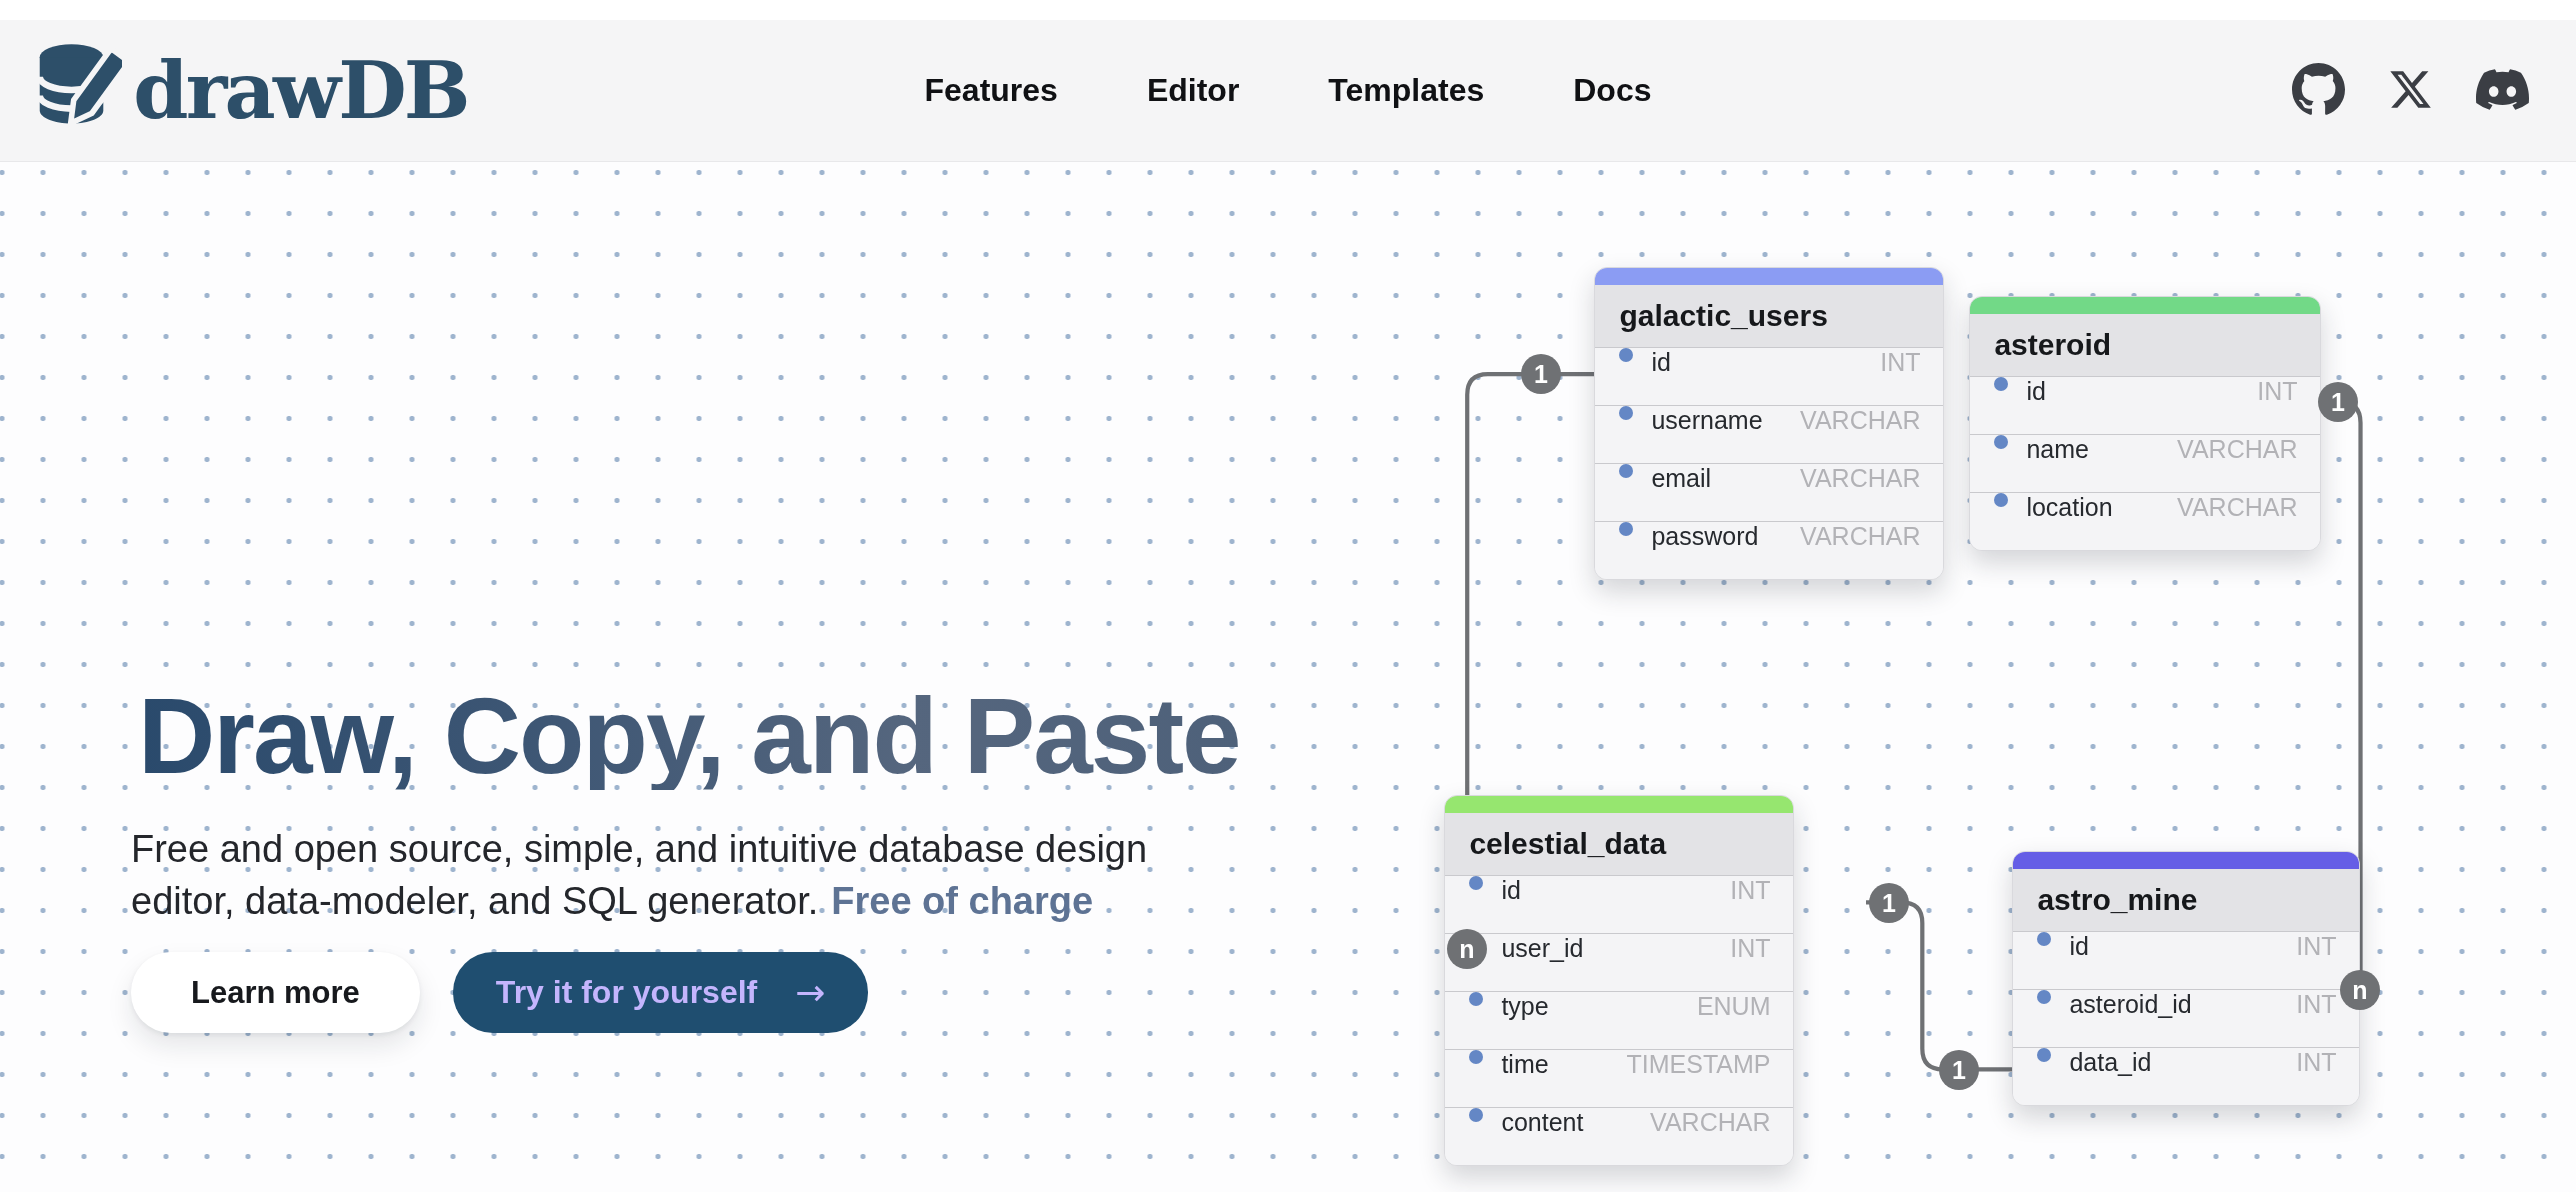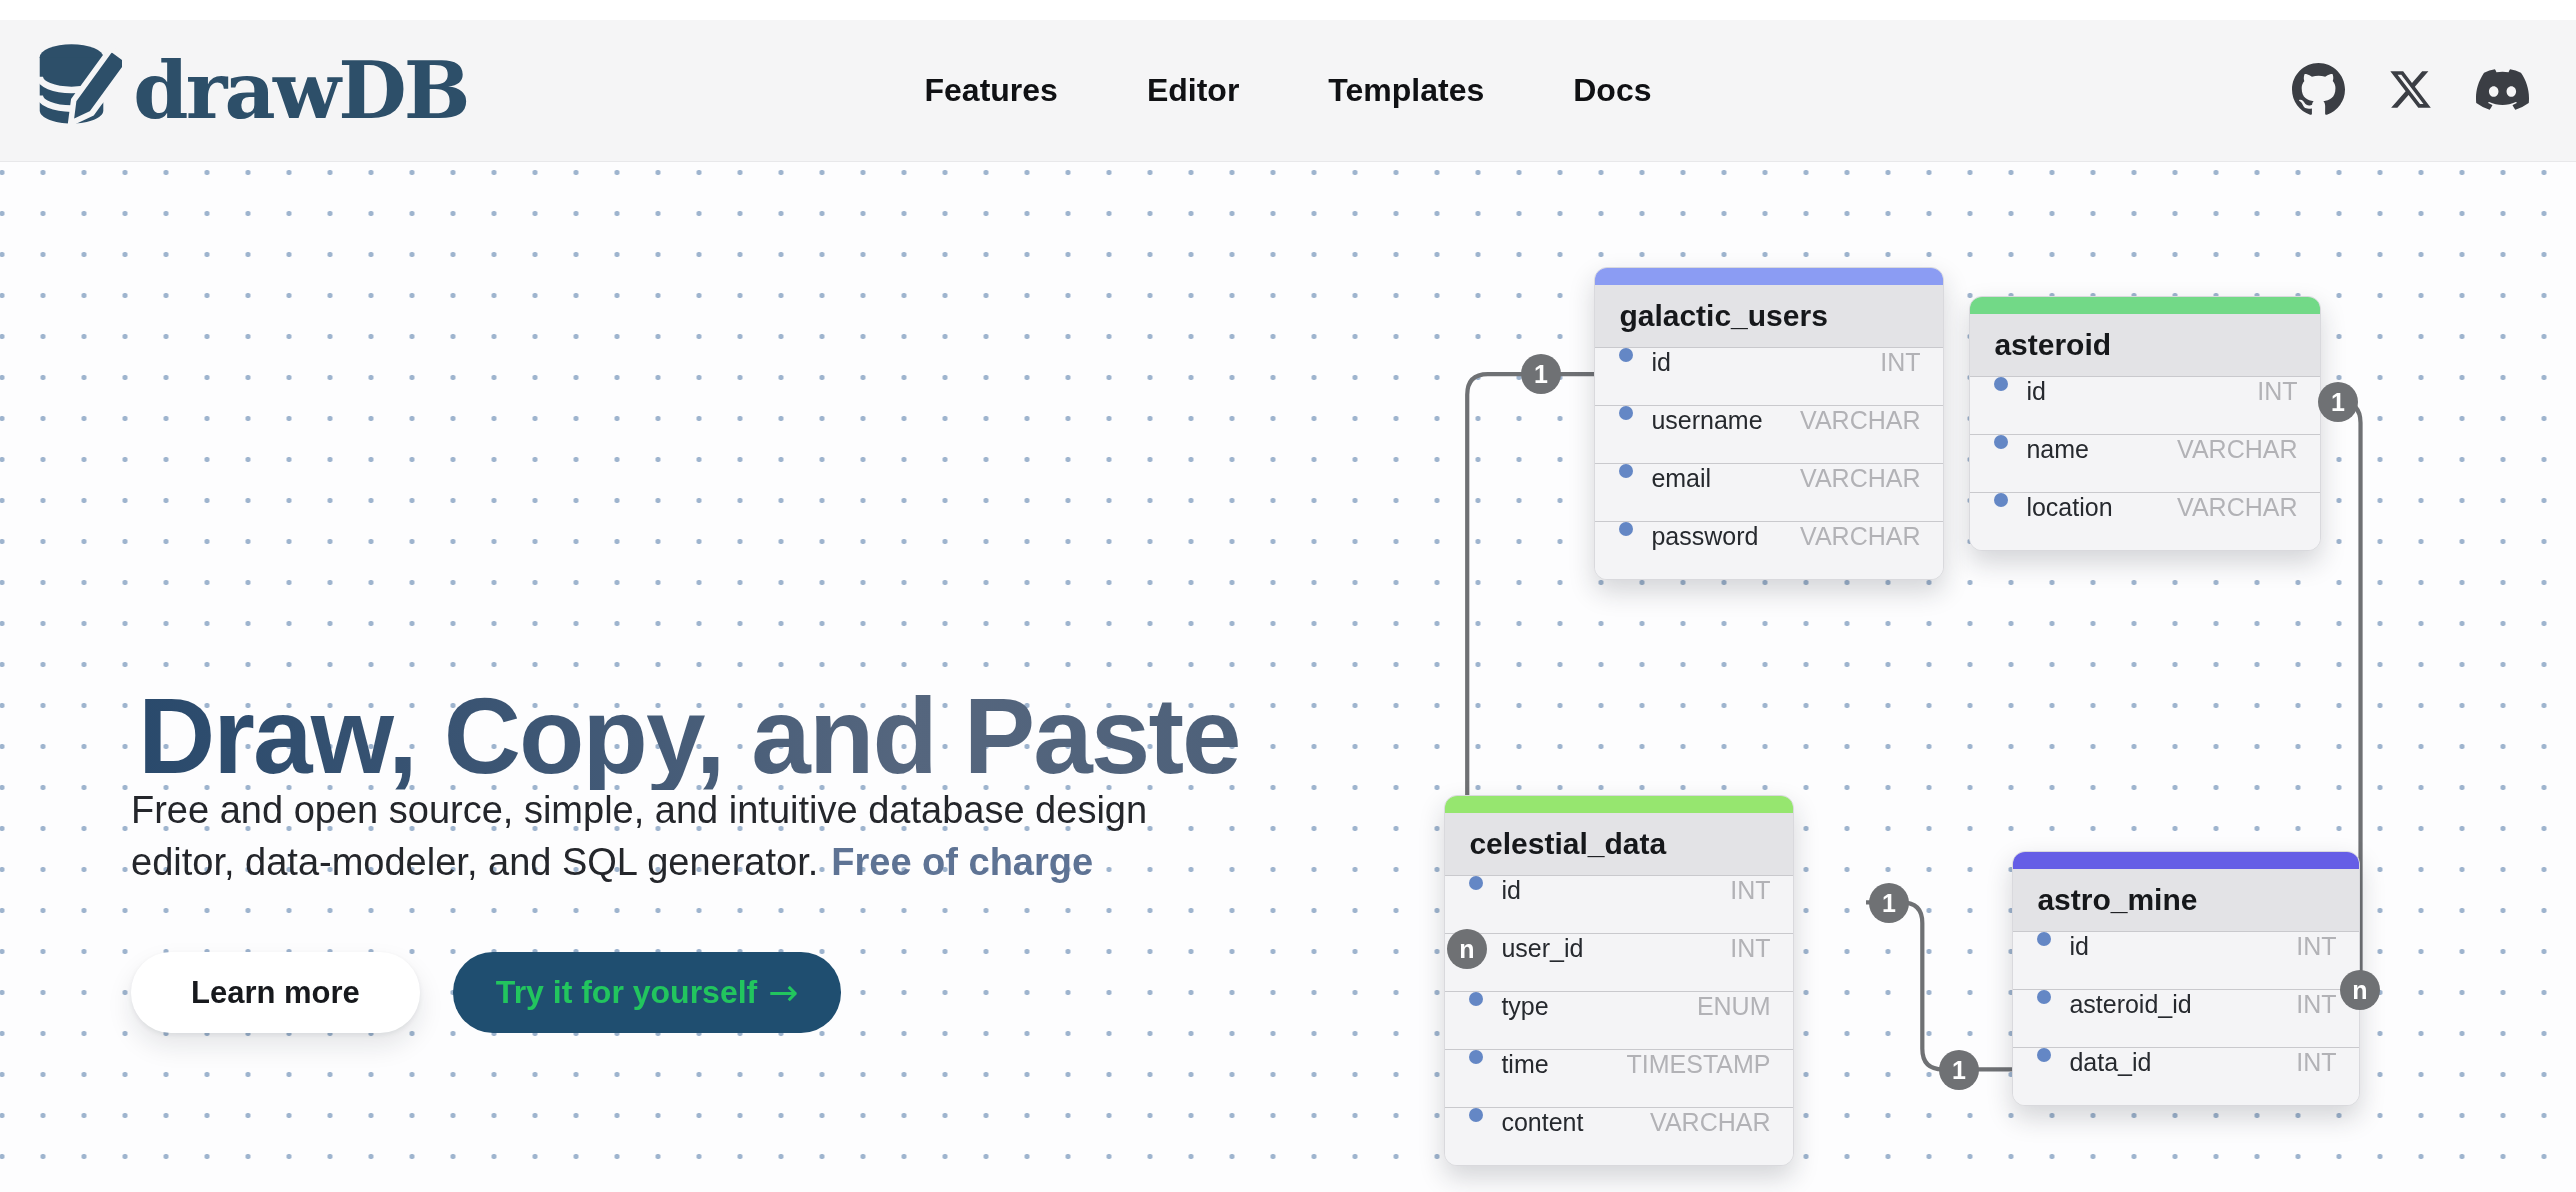--- a/index.html
+++ b/index.html
@@ -29,31 +29,31 @@
     background-image:radial-gradient(circle,rgba(99,135,176,.62) 2.2px,transparent 3px);
     background-size:41px 41px;background-position:22.5px 31px;
   }
   .hero-title{
     position:absolute;left:131px;top:514px;margin:7px;
     font-size:107px;font-weight:800;letter-spacing:-1.9px;line-height:1;
     background:linear-gradient(90deg,#2a4a6c 0%,#3d5674 35%,#55667e 70%,#4e617a 100%);
     -webkit-background-clip:text;background-clip:text;color:transparent;
   }
   .hero-subtitle{
-    position:absolute;left:131px;top:622px;margin:0;
+    position:absolute;left:131px;top:661px;margin:0;
     font-size:38px;line-height:52px;color:#24262b;
   }
   .hero-subtitle .accent{font-weight:700;color:#5e7394;margin-left:13px}
   .cta-row{position:absolute;left:131px;top:790px;display:flex;gap:33px}
   .btn{height:81px;border-radius:40px;display:inline-flex;align-items:center;justify-content:center;border:none;cursor:pointer}
   .btn-learn{
     background:#ffffff;color:#17191d;font-size:31px;font-weight:700;padding:0 60px;
     box-shadow:0 13px 26px rgba(20,30,40,.10),0 1.9px 5.6px rgba(20,30,40,.07);
   }
-  .btn-try{background:#1f4e70;color:#22c55e;font-size:32px;font-weight:700;padding:0 43px;gap:11px}
+  .btn-try{background:#1f4e70;color:#c4b5fd;font-size:32px;font-weight:700;padding:0 43px;gap:38px}
   .btn-try .arrow{font-family:"DejaVu Sans",sans-serif;font-size:36px;font-weight:400;line-height:1}
   
   .rel-lines{position:absolute;left:0;top:0;z-index:1;pointer-events:none}
   .db-table{
     position:absolute;border-radius:13px;overflow:hidden;background:#f4f4f6;
     border:0.9px solid #d9d9dd;box-shadow:0 11.3px 26px rgba(30,35,45,.18);z-index:2;
   }
   .accent-bar{height:17px}
   .tbl-name{
     height:62px;background:#e3e3e6;display:flex;align-items:center;

